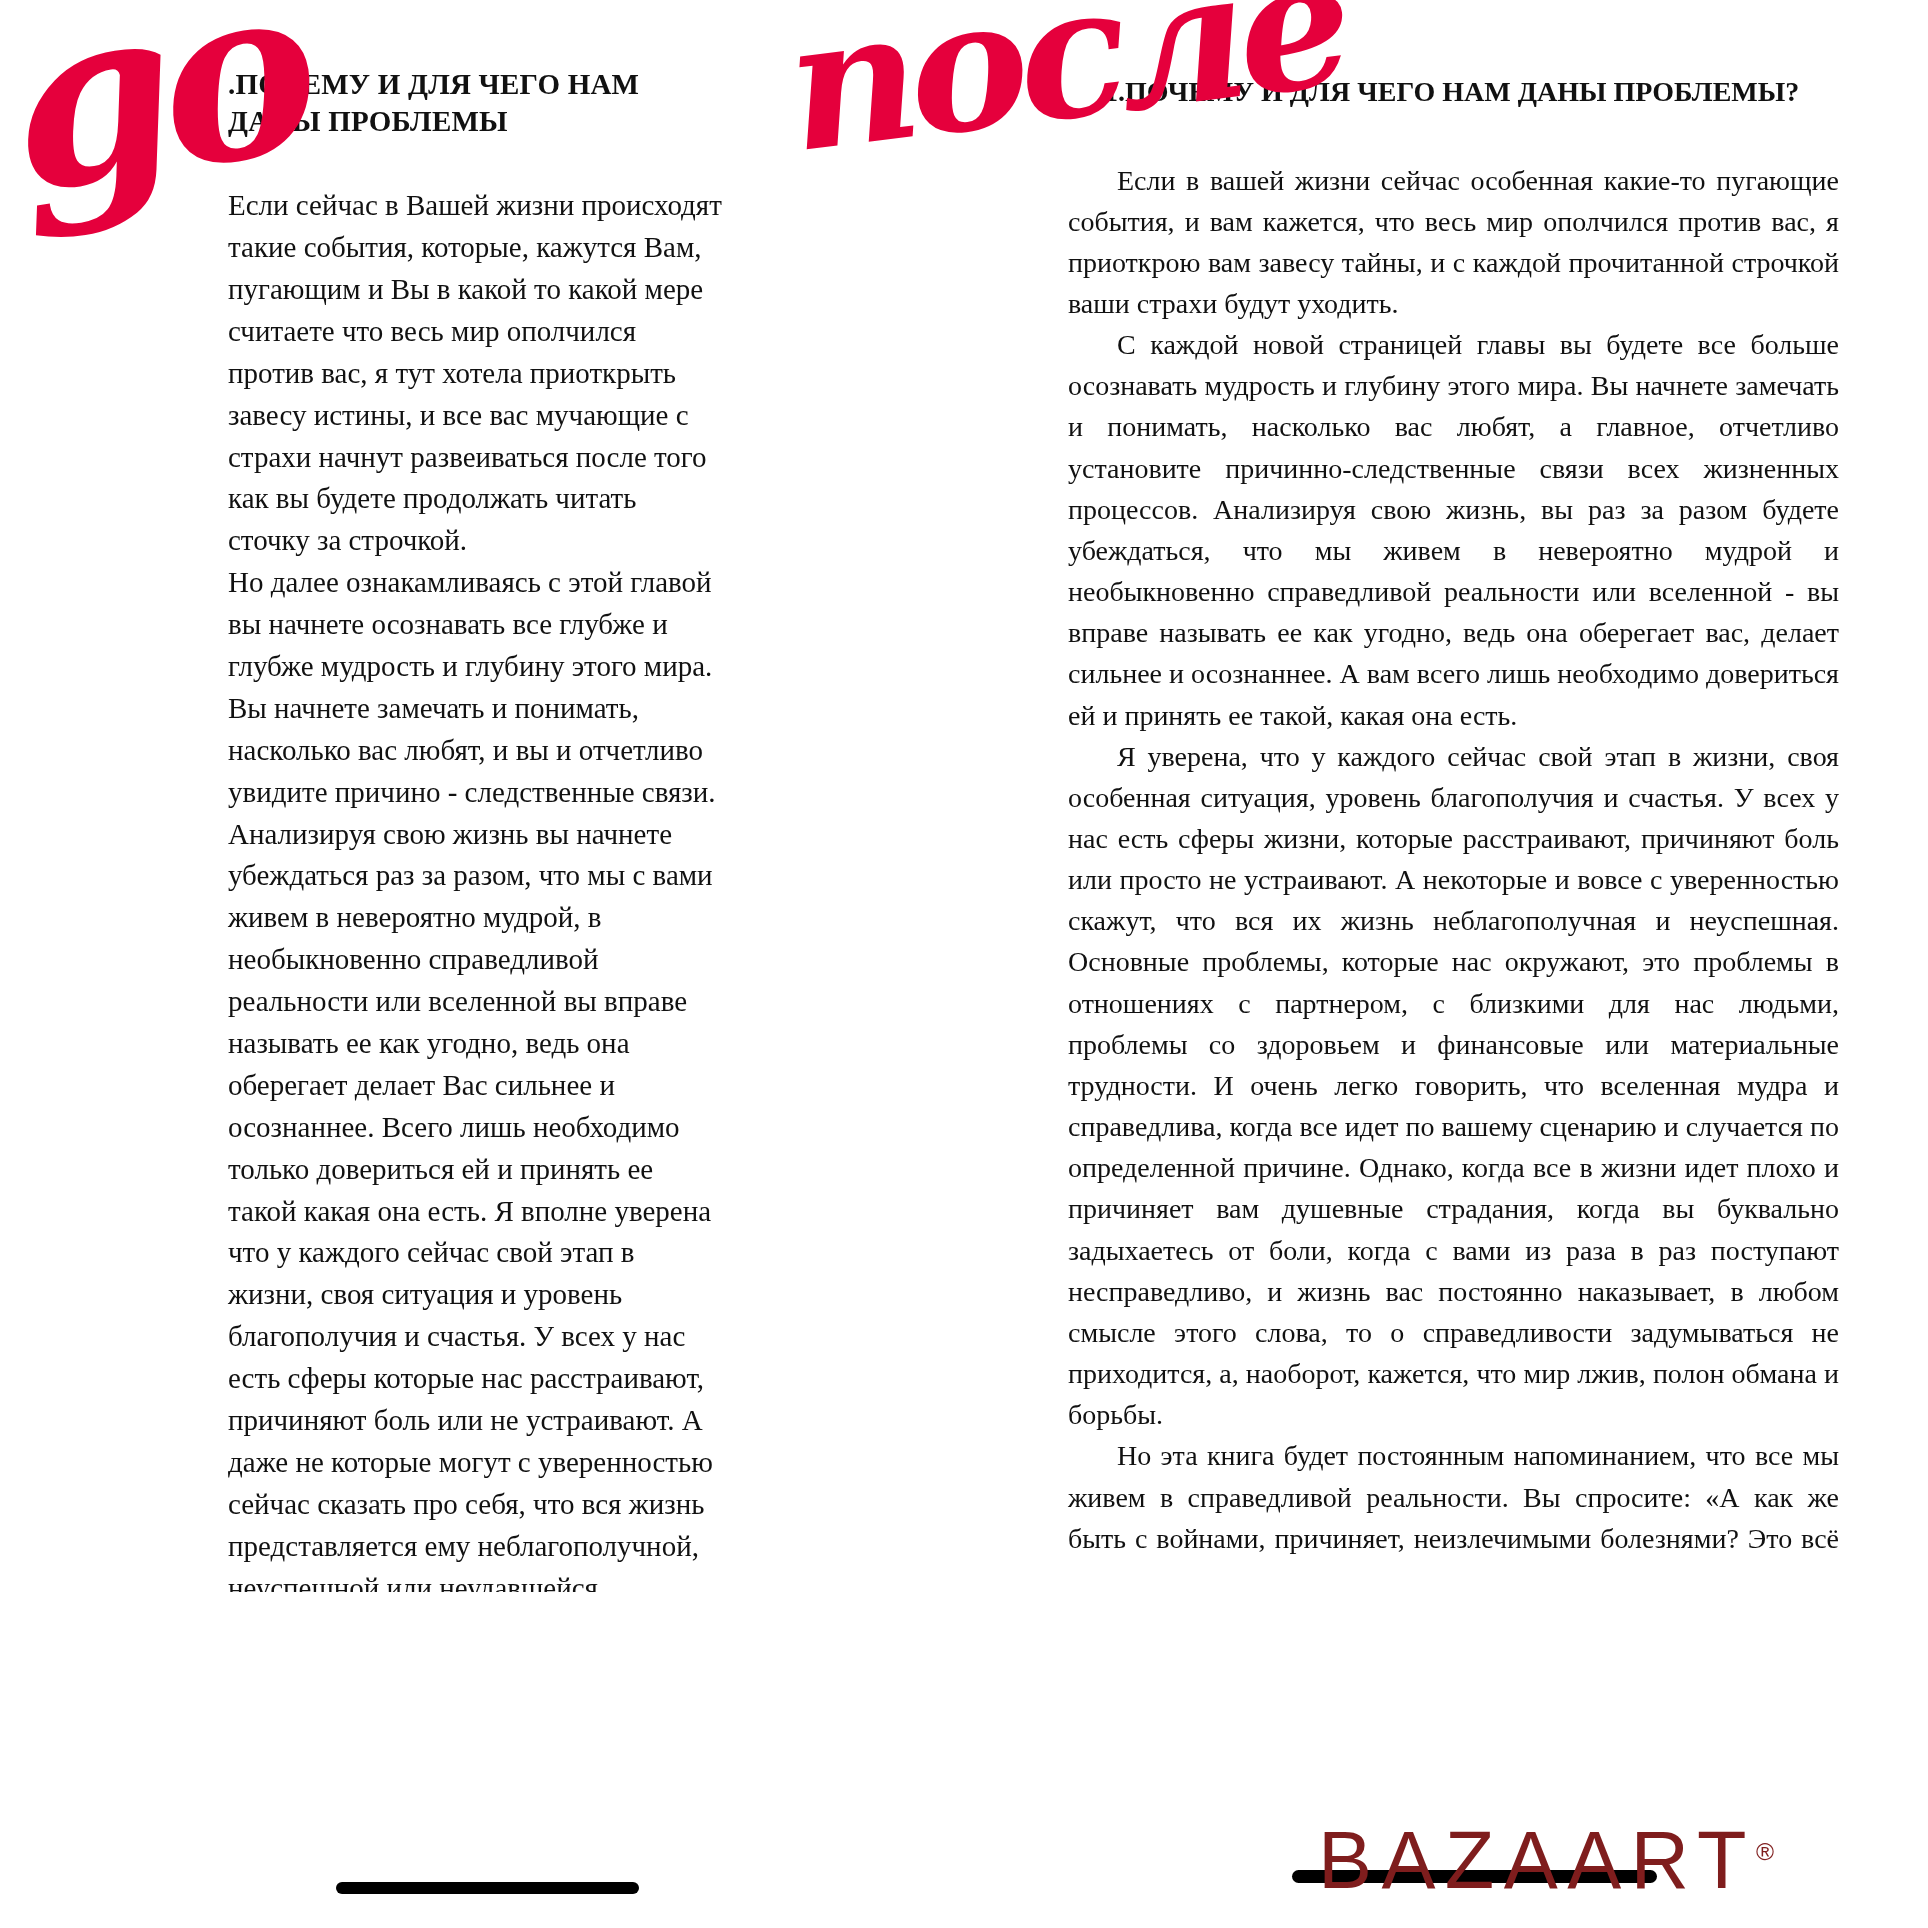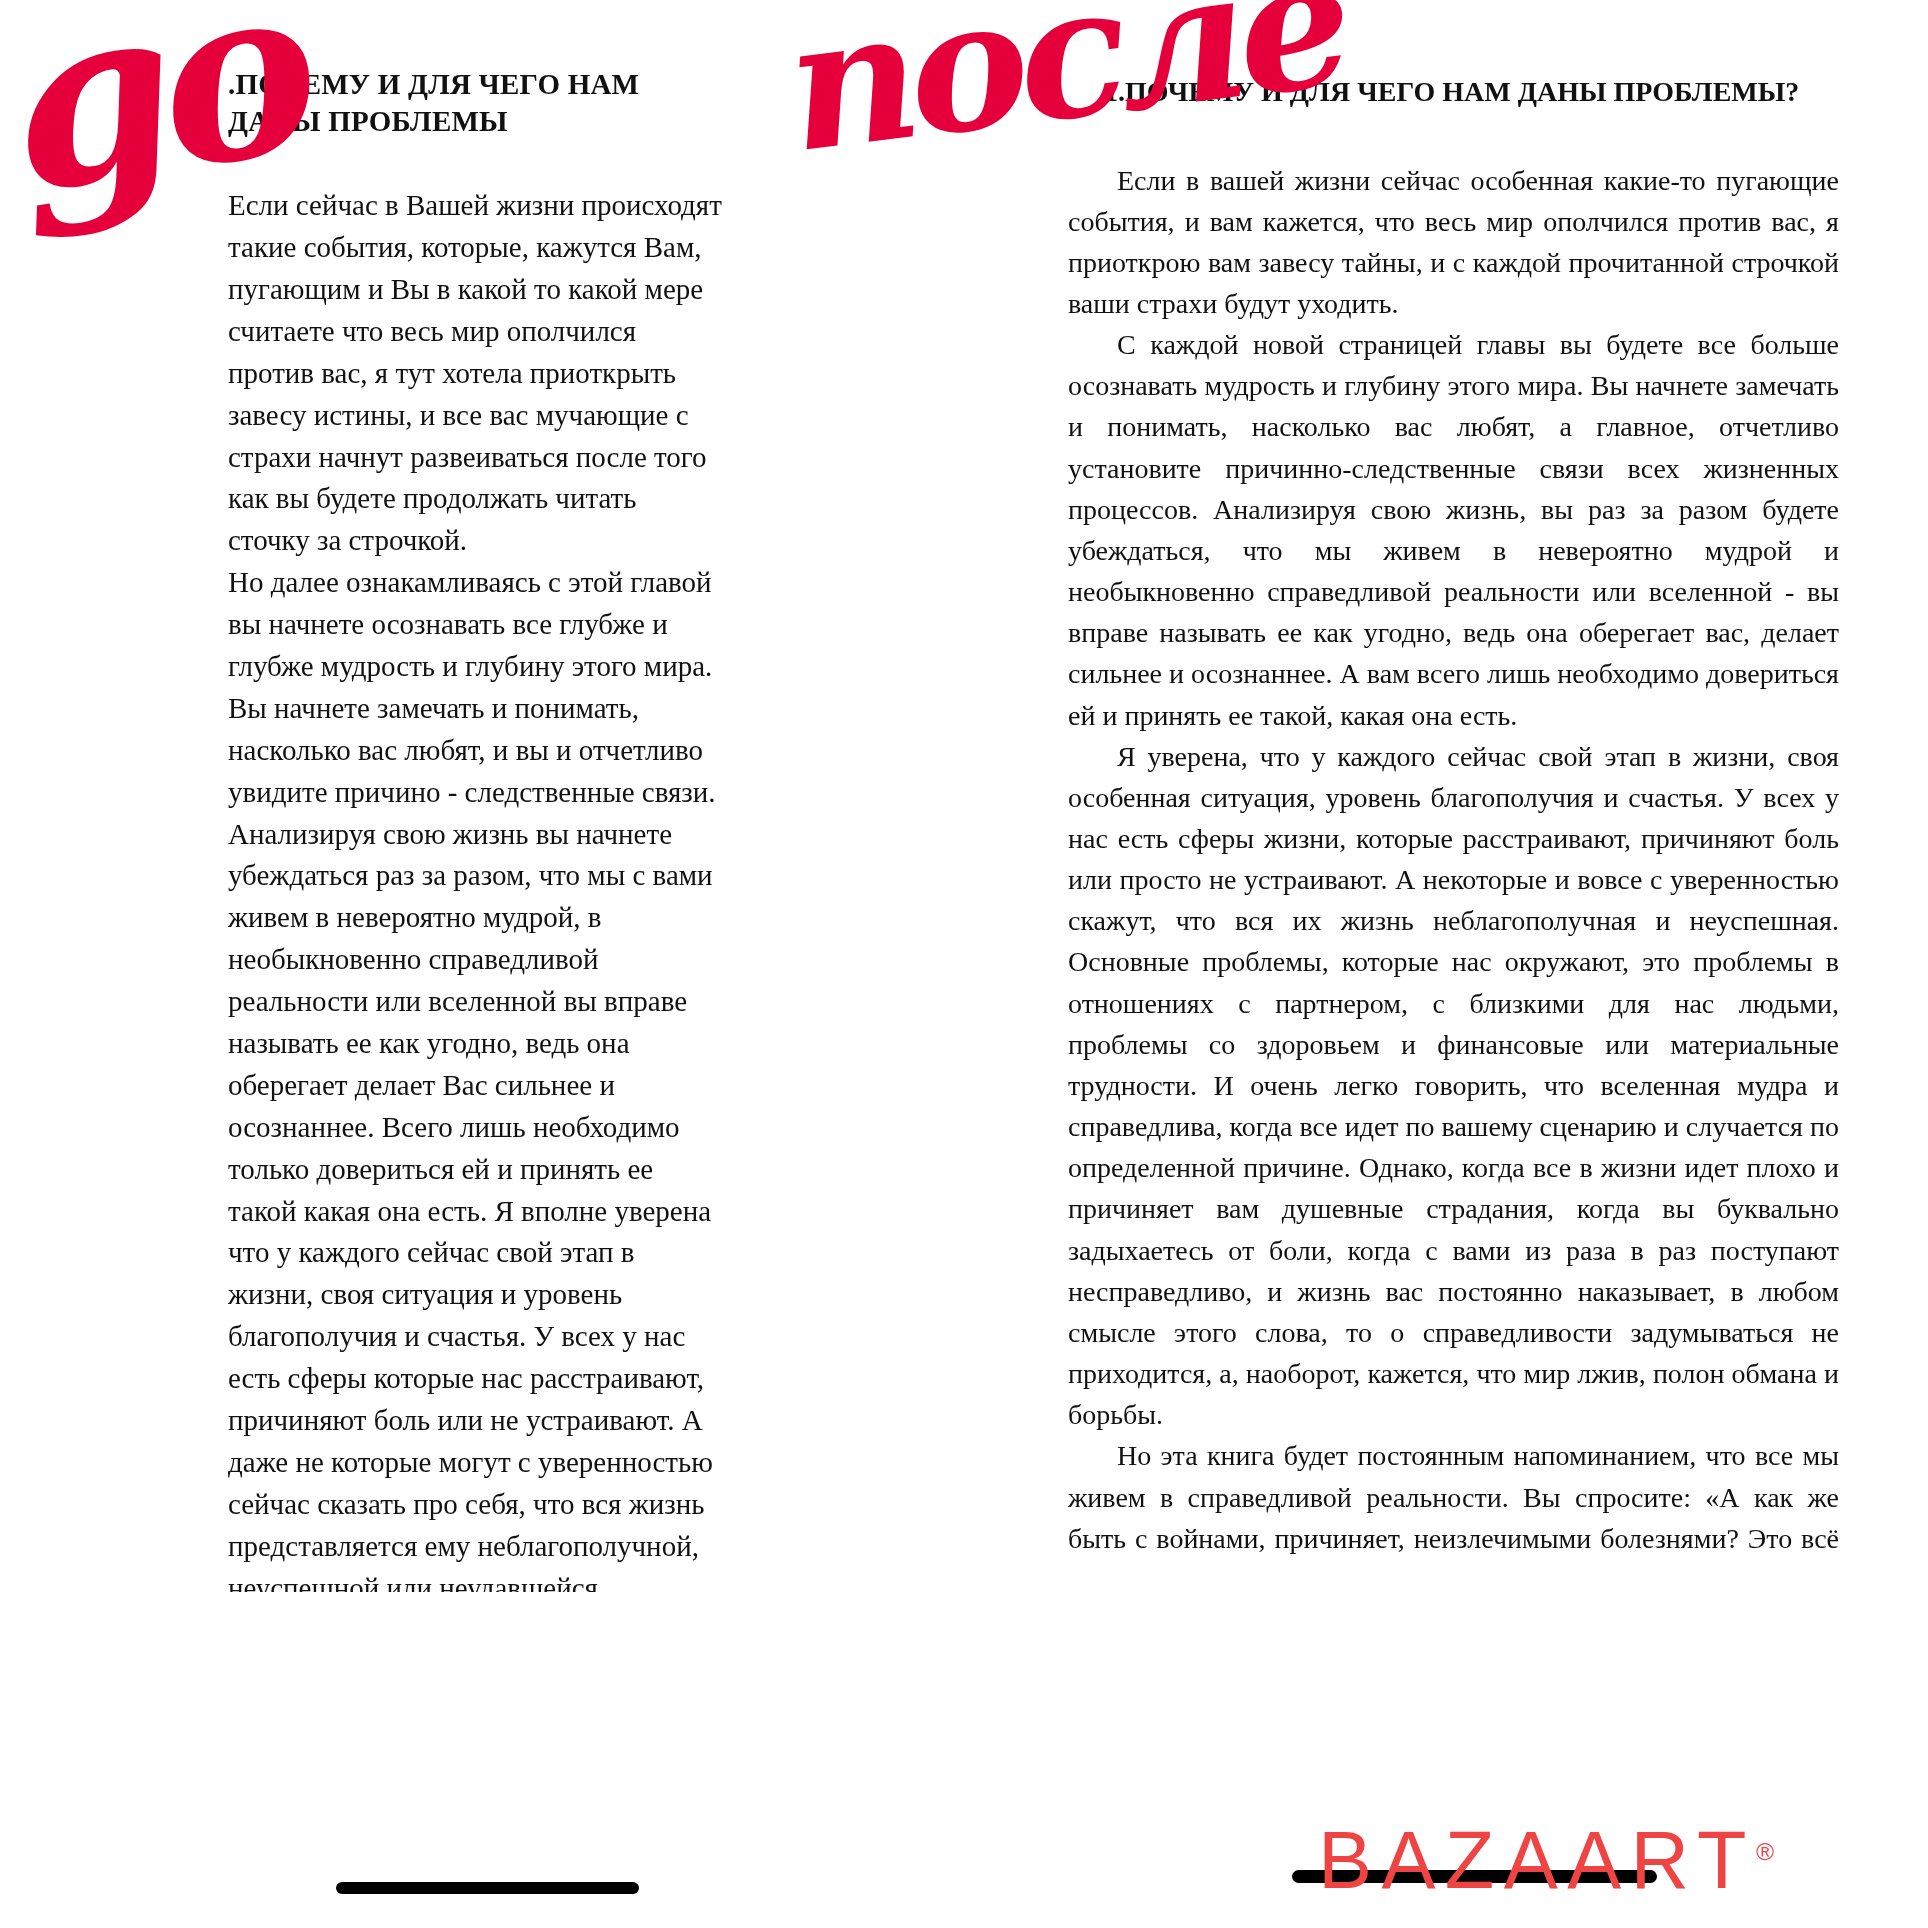--- a/index.html
+++ b/index.html
@@ -106,21 +106,21 @@
     width:365px;height:13px;
   }
   
   .watermark{
     position:absolute;
     left:1318px;top:1814px;
     font-family:"Liberation Sans","DejaVu Sans",sans-serif;
     font-size:81px;
     font-weight:400;
     letter-spacing:9.4px;
-    color:#ef4444;
+    color:#7f1d1d;
     white-space:nowrap;
     pointer-events:none;
     user-select:none;
   }
   .watermark sup{
     font-size:24.5px;
     letter-spacing:0;
     vertical-align:super;
   }
 </style>

